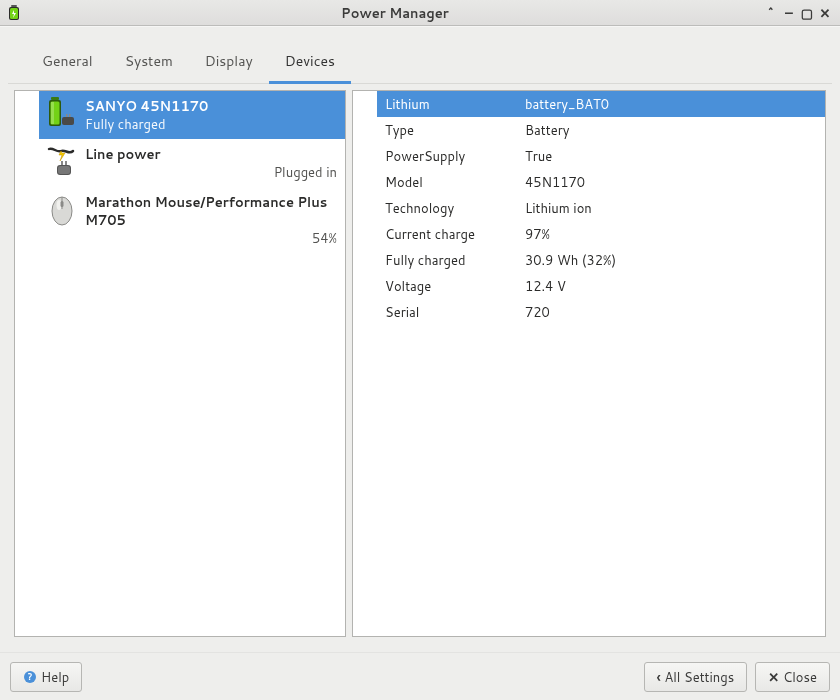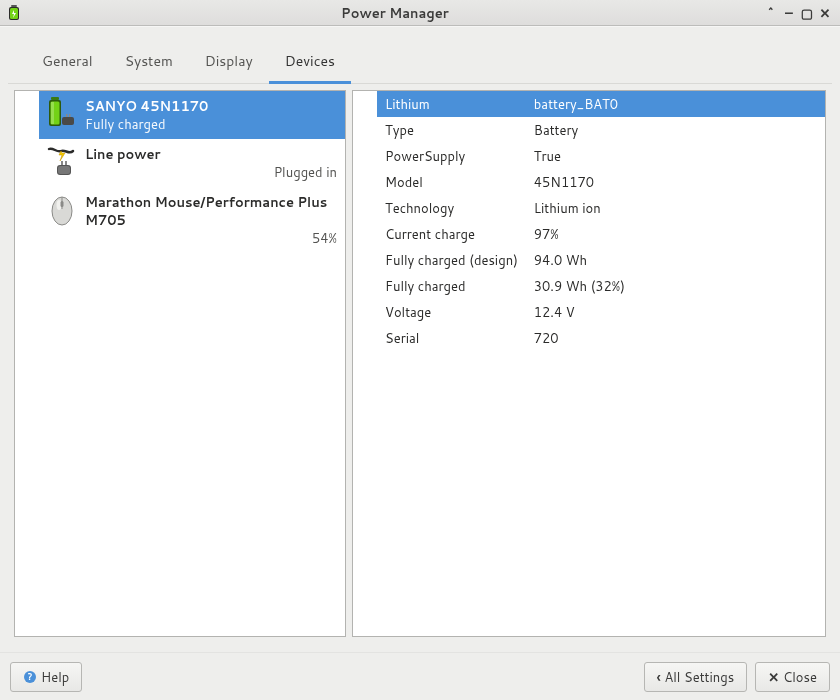--- a/index.html
+++ b/index.html
@@ -159,24 +159,20 @@
               </tr>
               <tr>
                 <td class="key">Technology</td>
                 <td>Lithium ion</td>
               </tr>
               <tr>
                 <td class="key">Current charge</td>
                 <td>97%</td>
               </tr>
               <tr>
-                <td class="key">Fully charged (design)</td>
-                <td>94.0 Wh</td>
-              </tr>
-              <tr>
                 <td class="key">Fully charged</td>
                 <td>30.9 Wh (32%)</td>
               </tr>
               <tr>
                 <td class="key">Voltage</td>
                 <td>12.4 V</td>
               </tr>
               <tr>
                 <td class="key">Serial</td>
                 <td>720</td>

